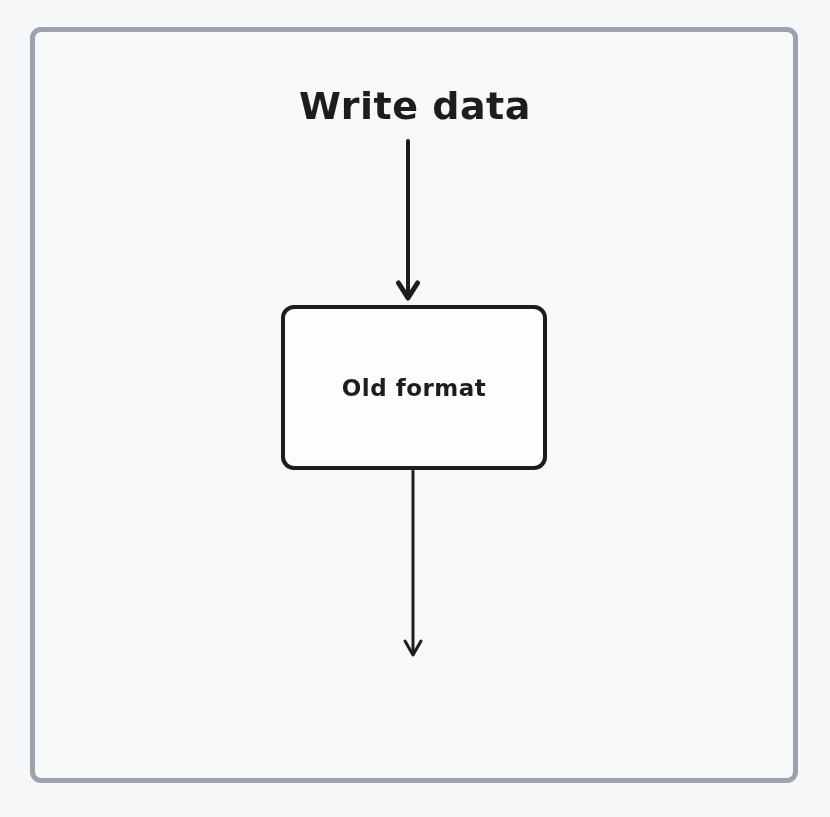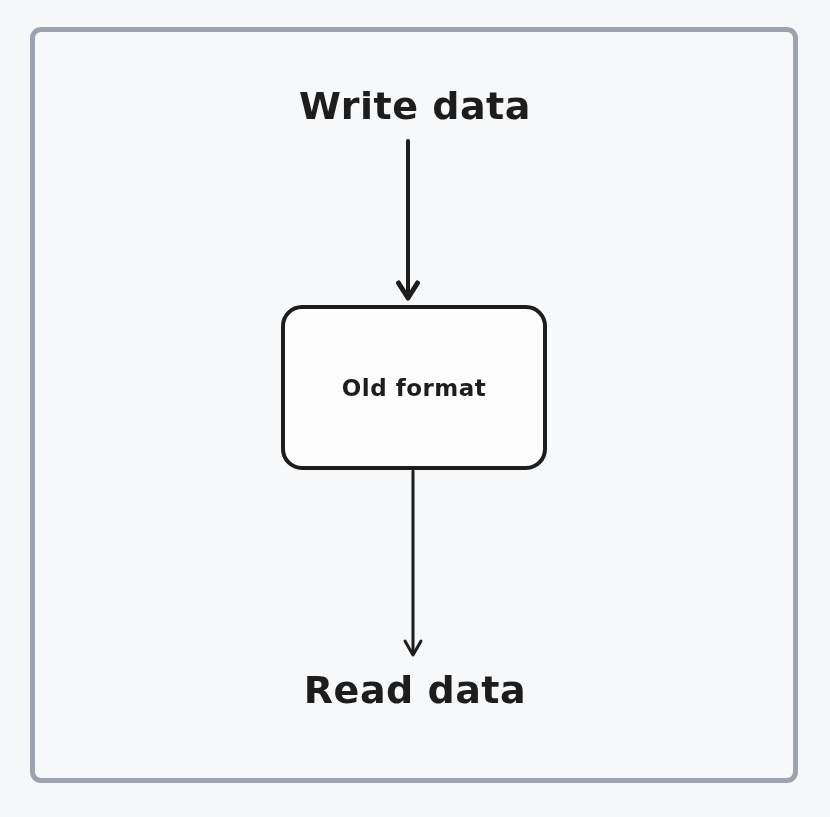--- a/index.html
+++ b/index.html
@@ -45,21 +45,21 @@
   .label-write { top: 86px; }
   .label-read  { top: 670px; }
   .node-box {
     position: absolute;
     left: 281px;
     top: 305px;
     width: 266px;
     height: 165px;
     box-sizing: border-box;
     border: 4.5px solid #1d1d1d;
-    border-radius: 21px;
+    border-radius: 13px;
     background: #fdfdfe;
     display: flex;
     align-items: center;
     justify-content: center;
   }
   .node-label {
     font-weight: 700;
     font-size: 23px;
     letter-spacing: 0.5px;
     color: #1d1d1d;
@@ -93,15 +93,14 @@
 
   <div class="node-box">
     <span class="node-label">Old format</span>
   </div>
 
   <svg class="arrow-svg arrow-bottom" width="40" height="188" aria-hidden="true">
     <line class="arrow-stroke" x1="20" y1="0" x2="20" y2="182" stroke-width="3"></line>
     <polyline class="arrow-stroke" points="12,170 20,184 28,170" stroke-width="3"></polyline>
   </svg>
 
-  <div class="label-big label-read">Read data</div>
 
 </div>
 
 </body></html>

